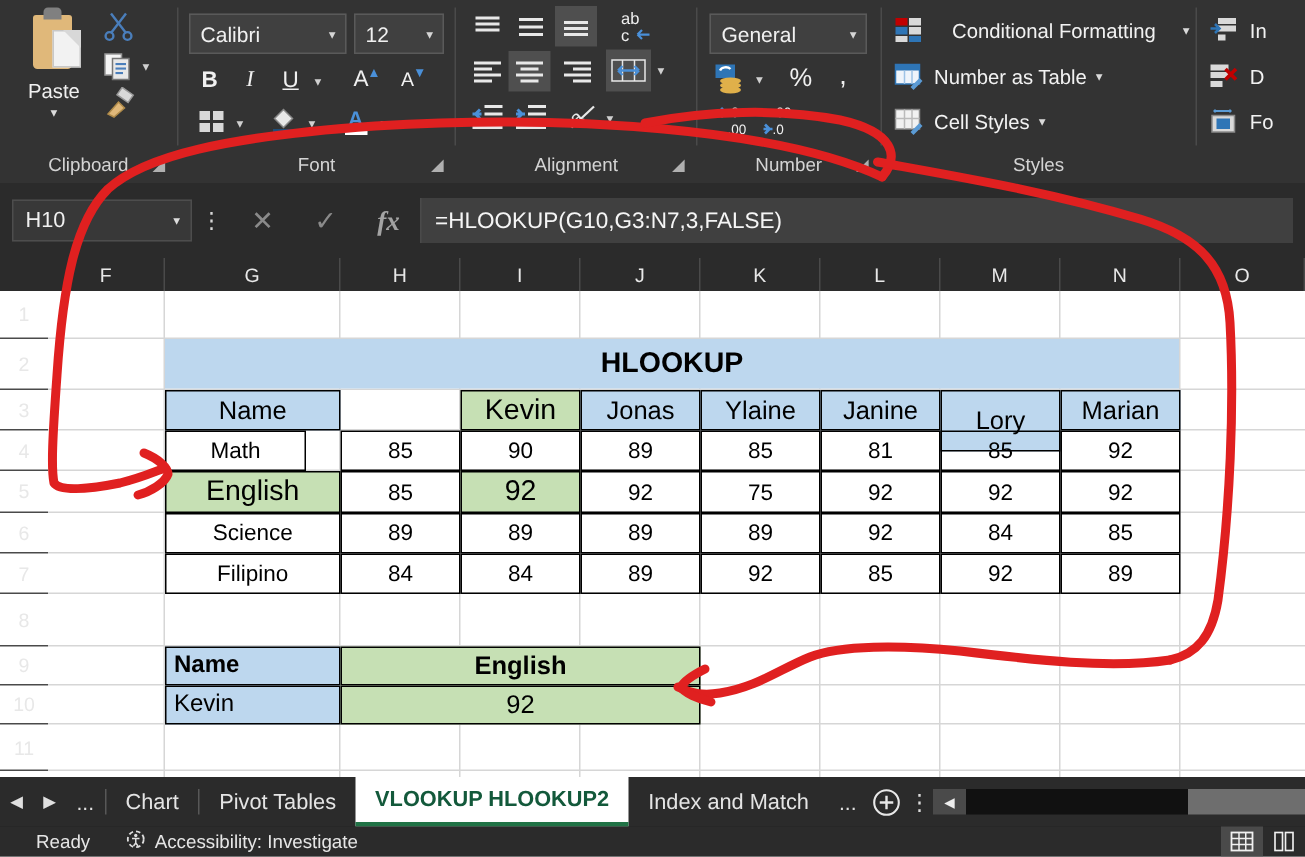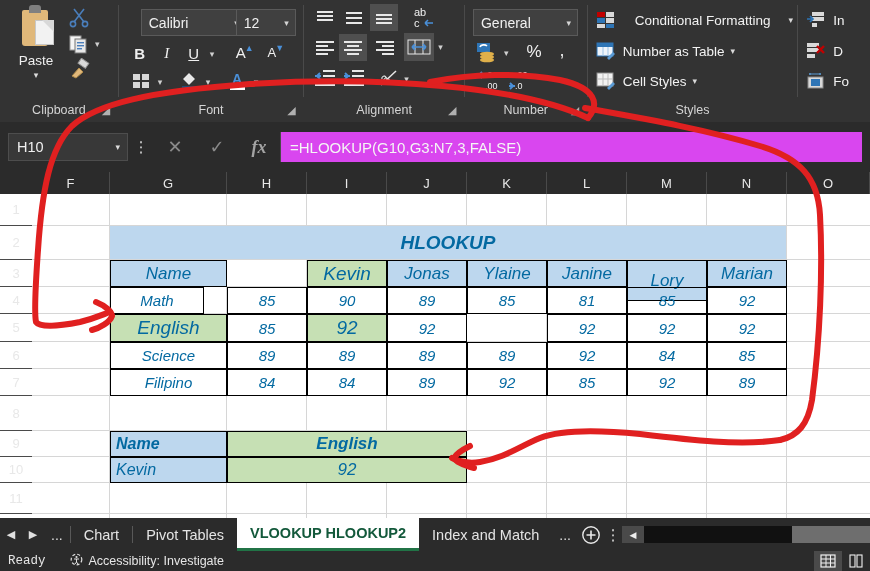--- a/index.html
+++ b/index.html
@@ -45,21 +45,21 @@
 
   
   .fontg{ width:185px; }
   .combo{
     position:absolute; background:#404040; border:1px solid #5a5a5a;
     color:#f0f0f0; font-size:14px; display:flex; align-items:center;
     padding-left:7px;
   }
   .combo .cv{ flex:1; overflow:hidden; white-space:nowrap; }
   .combo .cc{ font-size:9px; color:#d5d5d5; padding-right:6px; }
-  .fnt-name{ left:7px; top:9px; width:105px; height:27px;margin-left:15px; }
+  .fnt-name{ left:7px; top:9px; width:105px; height:27px; }
   .fnt-size{ left:117px; top:9px; width:60px; height:27px; }
   .btn{ position:absolute; color:#f0f0f0; display:flex; align-items:center; justify-content:center; font-size:15px; }
   .btn.on{ background:#4f4f4f; }
 
   
   .alng{ width:160px; }
   .aln-ic{ position:absolute; width:26px; height:24px; }
 
   
   .numg{ width:122px; }
@@ -84,21 +84,21 @@
     margin-left:8px; width:120px; height:28px; background:#383838;
     border:1px solid #4d4d4d; display:flex; align-items:center;
     color:#f0f0f0; font-size:14.5px; padding-left:8px;
   }
   .namebox .nc{ margin-left:auto; font-size:9px; padding-right:7px; color:#ddd; }
   .dots{ width:26px; text-align:center; color:#d8d8d8; font-size:15px; letter-spacing:0; }
   .fbtns{ display:flex; }
   .fbtn{ width:42px; height:30px; display:flex; align-items:center; justify-content:center; color:#8a8a8a; font-size:18px; }
   .fx{ font-style:italic; font-family:"Liberation Serif",serif; color:#a3a3a3; font-weight:bold; }
   .fin{
-    flex:1; height:30px; margin-right:8px; background:#d946ef;
+    flex:1; height:30px; margin-right:8px; background:#404040;
     border-left:1px solid #4a4a4a; color:#f5f5f5; font-size:15px;
     display:flex; align-items:center; padding-left:9px;
   }
 
   
   .grid{ position:absolute; left:0; top:172px; width:870px; height:346px; background:#ffffff; }
   .colhdr{ position:absolute; left:0; top:0; width:870px; height:22px; background:#2b2b2b; }
   .ch{
     position:absolute; top:0; height:22px; color:#e8e8e8; font-size:13px;
     display:flex; align-items:center; justify-content:center;
@@ -106,21 +106,21 @@
   }
   .corner{ position:absolute; left:0; top:0; width:32px; height:22px; background:#2b2b2b; border-right:1px solid #4a4a4a; }
   .corner:after{ content:""; position:absolute; right:5px; bottom:4px; border-style:solid; border-width:0 0 11px 11px; border-color:transparent transparent #8a8a8a transparent; }
   .rowhdr{ position:absolute; left:0; top:22px; width:32px; background:#2b2b2b; }
   .rh{ position:absolute; left:0; width:32px; color:#e8e8e8; font-size:13px; display:flex; align-items:center; justify-content:center; border-bottom:1px solid #4a4a4a; }
   .sheet{ position:absolute; left:32px; top:22px; width:838px; height:324px; overflow:hidden; }
   .gl-v{ position:absolute; top:0; width:1px; height:324px; background:#d6d6d6; }
   .gl-h{ position:absolute; left:0; width:838px; height:1px; background:#d6d6d6; }
   .cell{
     position:absolute; display:flex; align-items:center; justify-content:center;
-    font-size:15px; color:#0369a1; font-family:"Liberation Sans",sans-serif;font-style:italic;
+    font-size:15px; color:#000000; font-family:"Liberation Sans",sans-serif;
   }
   .cell.bordered{ border:1px solid #000; }
   .blue{ background:#bdd7ee; }
   .green{ background:#c6e0b4; }
   .bold{ font-weight:bold; }
   .lft{ justify-content:flex-start; padding-left:5px; }
 
   
   .tabbar{ position:absolute; left:0; top:518px; width:870px; height:33px; background:#2b2b2b; display:flex; align-items:center; }
   .navb{ width:22px; text-align:center; color:#e0e0e0; font-size:11px; }
@@ -129,21 +129,21 @@
   .tab.active{ background:#ffffff; color:#13593b; font-weight:bold; border-bottom:3px solid #217346; }
   .tab-ell{ color:#e0e0e0; font-size:14px; padding:0 7px; }
   .plus{ width:26px; display:flex; align-items:center; justify-content:center; color:#e8e8e8; font-size:17px; }
   .vdots{ width:18px; text-align:center; color:#dcdcdc; font-size:15px; }
   .hsb-l{ width:22px; height:17px; background:#4a4a4a; color:#eee; font-size:9px; display:flex; align-items:center; justify-content:center; }
   .hsb-tr{ flex:1; height:17px; background:#111; }
   .hsb-th{ width:78px; height:17px; background:#6e6e6e; }
 
   
   .status{ position:absolute; left:0; top:551px; width:870px; height:20px; background:#2b2b2b; display:flex; align-items:center; color:#e6e6e6; font-size:12.5px; }
-  .st-ready{ padding-left:8px;font-family:Liberation Mono, monospace; }
+  .st-ready{ padding-left:24px; }
   .st-acc{ padding-left:24px; display:flex; align-items:center; gap:6px; }
   .views{ margin-left:auto; display:flex; align-items:center; height:20px; }
   .vbtn{ width:28px; height:20px; display:flex; align-items:center; justify-content:center; }
   .vbtn.on{ background:#4a4a4a; }
 
   
   .anno{ position:absolute; left:0; top:0; width:870px; height:571px; pointer-events:none; }
 </style>
 </head>
 <body>
@@ -555,20 +555,21 @@
     <div class="cell bordered" style="left:355px; top:93px; width:80px; height:27px;">89</div>
     <div class="cell bordered" style="left:435px; top:93px; width:80px; height:27px;">85</div>
     <div class="cell bordered" style="left:515px; top:93px; width:80px; height:27px;">81</div>
     <div class="cell bordered" style="left:595px; top:93px; width:80px; height:27px;">85</div>
     <div class="cell bordered" style="left:675px; top:93px; width:80px; height:27px;">92</div>
 
     <div class="cell green bordered" style="left:78px;  top:120px; width:117px; height:28px; font-size:19px;">English</div>
     <div class="cell bordered" style="left:195px; top:120px; width:80px; height:28px;">85</div>
     <div class="cell green bordered" style="left:275px; top:120px; width:80px; height:28px; font-size:19px;">92</div>
     <div class="cell bordered" style="left:355px; top:120px; width:80px; height:28px;">92</div>
+    <div class="cell bordered" style="left:435px; top:120px; width:80px; height:28px;">75</div>
     <div class="cell bordered" style="left:515px; top:120px; width:80px; height:28px;">92</div>
     <div class="cell bordered" style="left:595px; top:120px; width:80px; height:28px;">92</div>
     <div class="cell bordered" style="left:675px; top:120px; width:80px; height:28px;">92</div>
 
     <div class="cell bordered" style="left:78px;  top:148px; width:117px; height:27px;">Science</div>
     <div class="cell bordered" style="left:195px; top:148px; width:80px; height:27px;">89</div>
     <div class="cell bordered" style="left:275px; top:148px; width:80px; height:27px;">89</div>
     <div class="cell bordered" style="left:355px; top:148px; width:80px; height:27px;">89</div>
     <div class="cell bordered" style="left:435px; top:148px; width:80px; height:27px;">89</div>
     <div class="cell bordered" style="left:515px; top:148px; width:80px; height:27px;">92</div>

